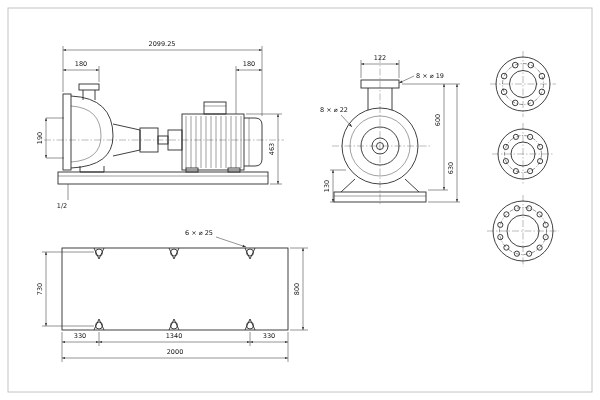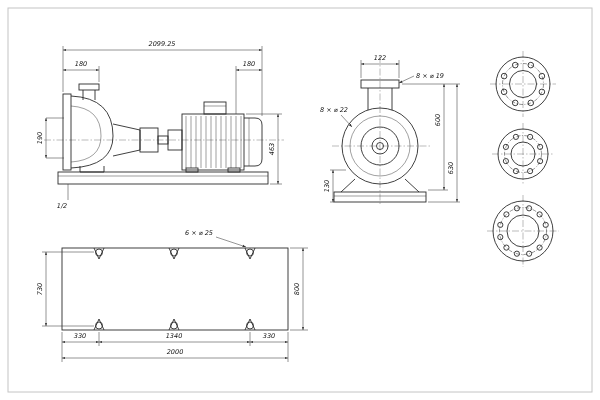--- a/index.html
+++ b/index.html
@@ -1,17 +1,17 @@
 <!DOCTYPE html>
 <html><head>
 <meta charset="utf-8">
 <style>
   html,body{margin:0;padding:0;background:#ffffff;}
   .sheet{position:relative;width:600px;height:400px;background:#fff;overflow:hidden;
-         font-family:"DejaVu Sans",sans-serif;font-style:italic;}
+         font-family:"DejaVu Sans",sans-serif;}
   svg{position:absolute;left:0;top:0;}
   
   .obj path,.obj rect,.obj line,.obj circle,.obj polyline{fill:none;stroke:#2b2b2b;stroke-width:0.9;}
   .obj .thin{stroke-width:0.45;}
   
   .cl{stroke:#777 !important;stroke-width:0.5 !important;stroke-dasharray:7 2 1.5 2;fill:none;}
   
   .bc{stroke-dasharray:4 1.5 1 1.5;stroke-width:0.5 !important;}
   .hole{fill:#ffffff;}
   

